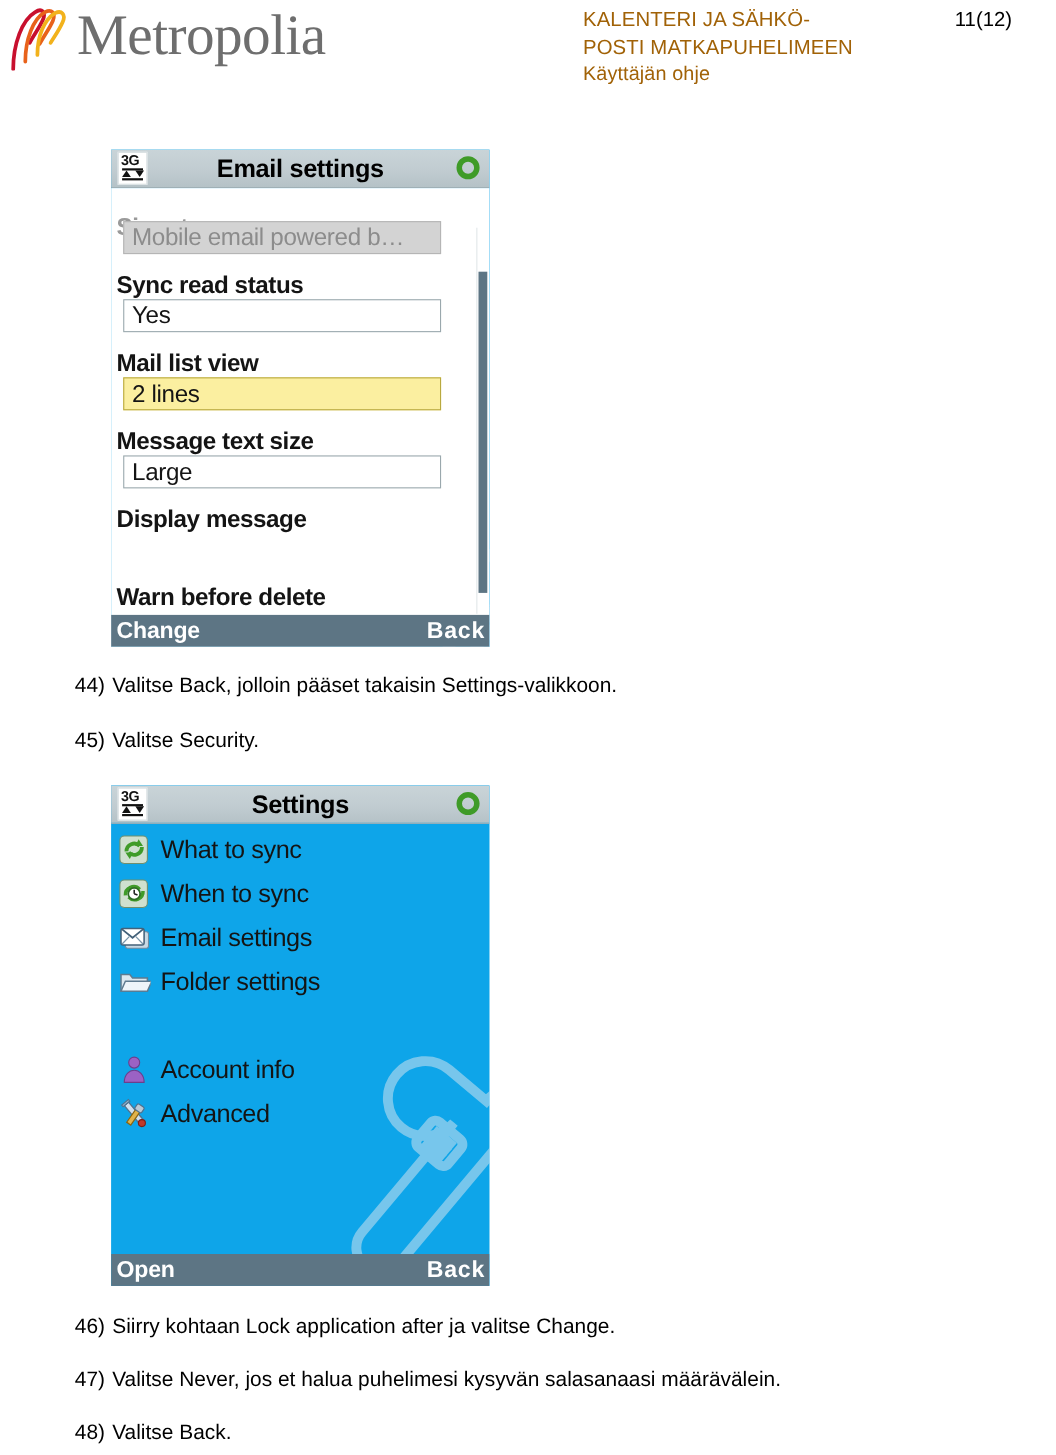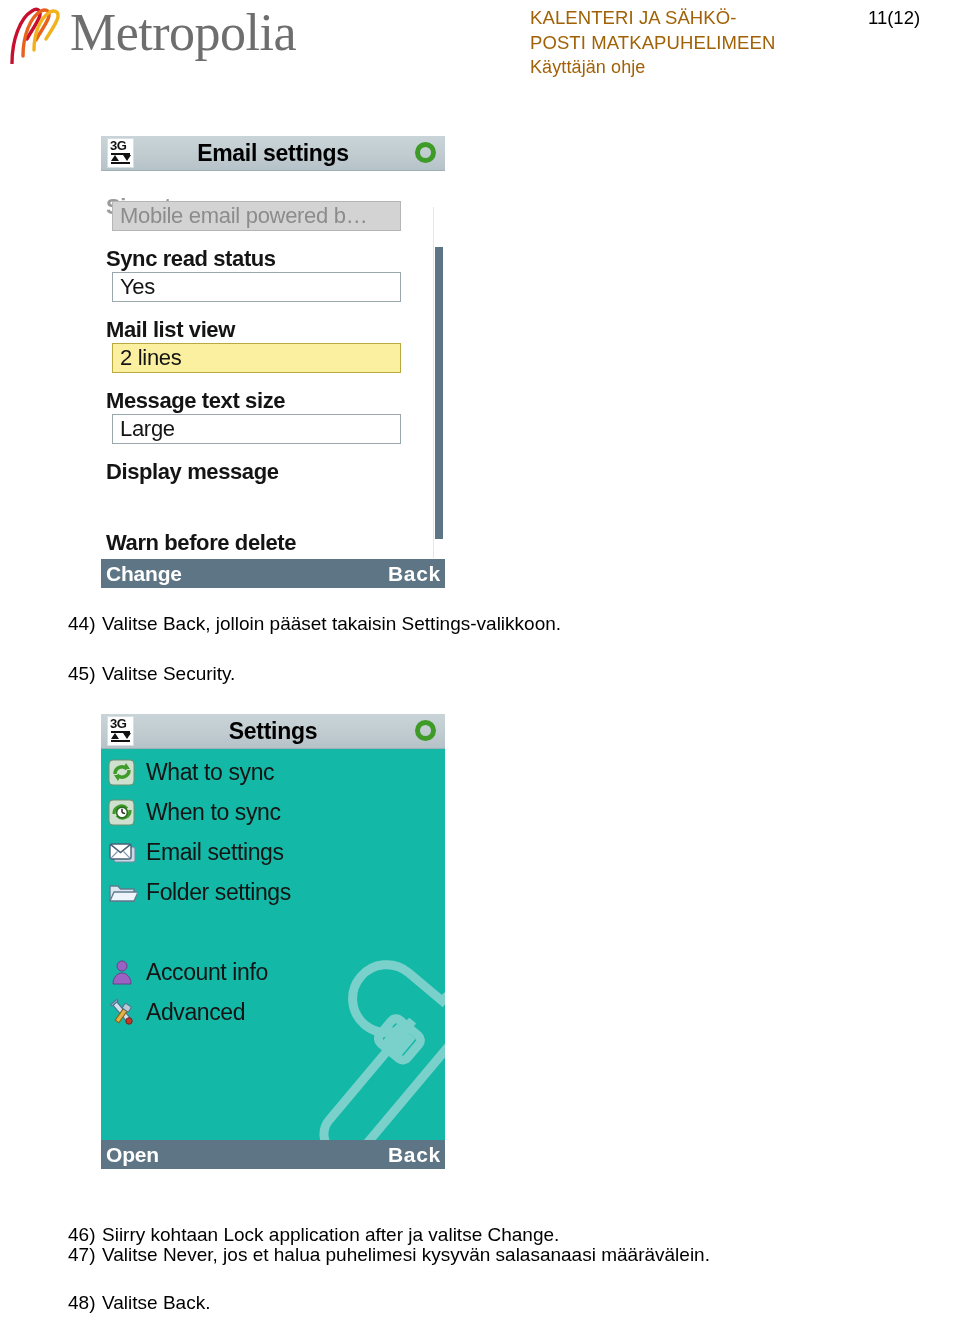--- a/index.html
+++ b/index.html
@@ -60,21 +60,21 @@
     left: 868px; top: 6px;
     font-size: 18.5px;
     line-height: 24.5px;
     color: #000;
     white-space: nowrap;
   }
 
   
   .phone {
     position: absolute;
-    background: #14b8a6;
+    background: #0ea5e9;
     overflow: hidden;
   }
   .phone-1 { left: 101px; top: 136px; width: 344px; height: 452px; }
   .phone-2 { left: 101px; top: 714px; width: 344px; height: 455px; }
 
   .watermark {
     position: absolute;
     right: -34px;
     bottom: -20px;
     width: 250px;
@@ -482,21 +482,21 @@
     </div>
   </div>
 
   <div class="softkeys">
     <span class="sk-left">Open</span>
     <span class="sk-right">Back</span>
   </div>
 </div>
 
 <div class="steps">
-  <div class="step" style="top:1195px;margin-top:28px;">
+  <div class="step" style="top:1195px;">
     <span class="num">46)</span><span>Siirry kohtaan Lock application after ja valitse Change.</span>
   </div>
   <div class="step" style="top:1243px;">
     <span class="num">47)</span><span>Valitse Never, jos et halua puhelimesi kysyvän salasanaasi määrävälein.</span>
   </div>
   <div class="step" style="top:1291px;">
     <span class="num">48)</span><span>Valitse Back.</span>
   </div>
 </div>
 

